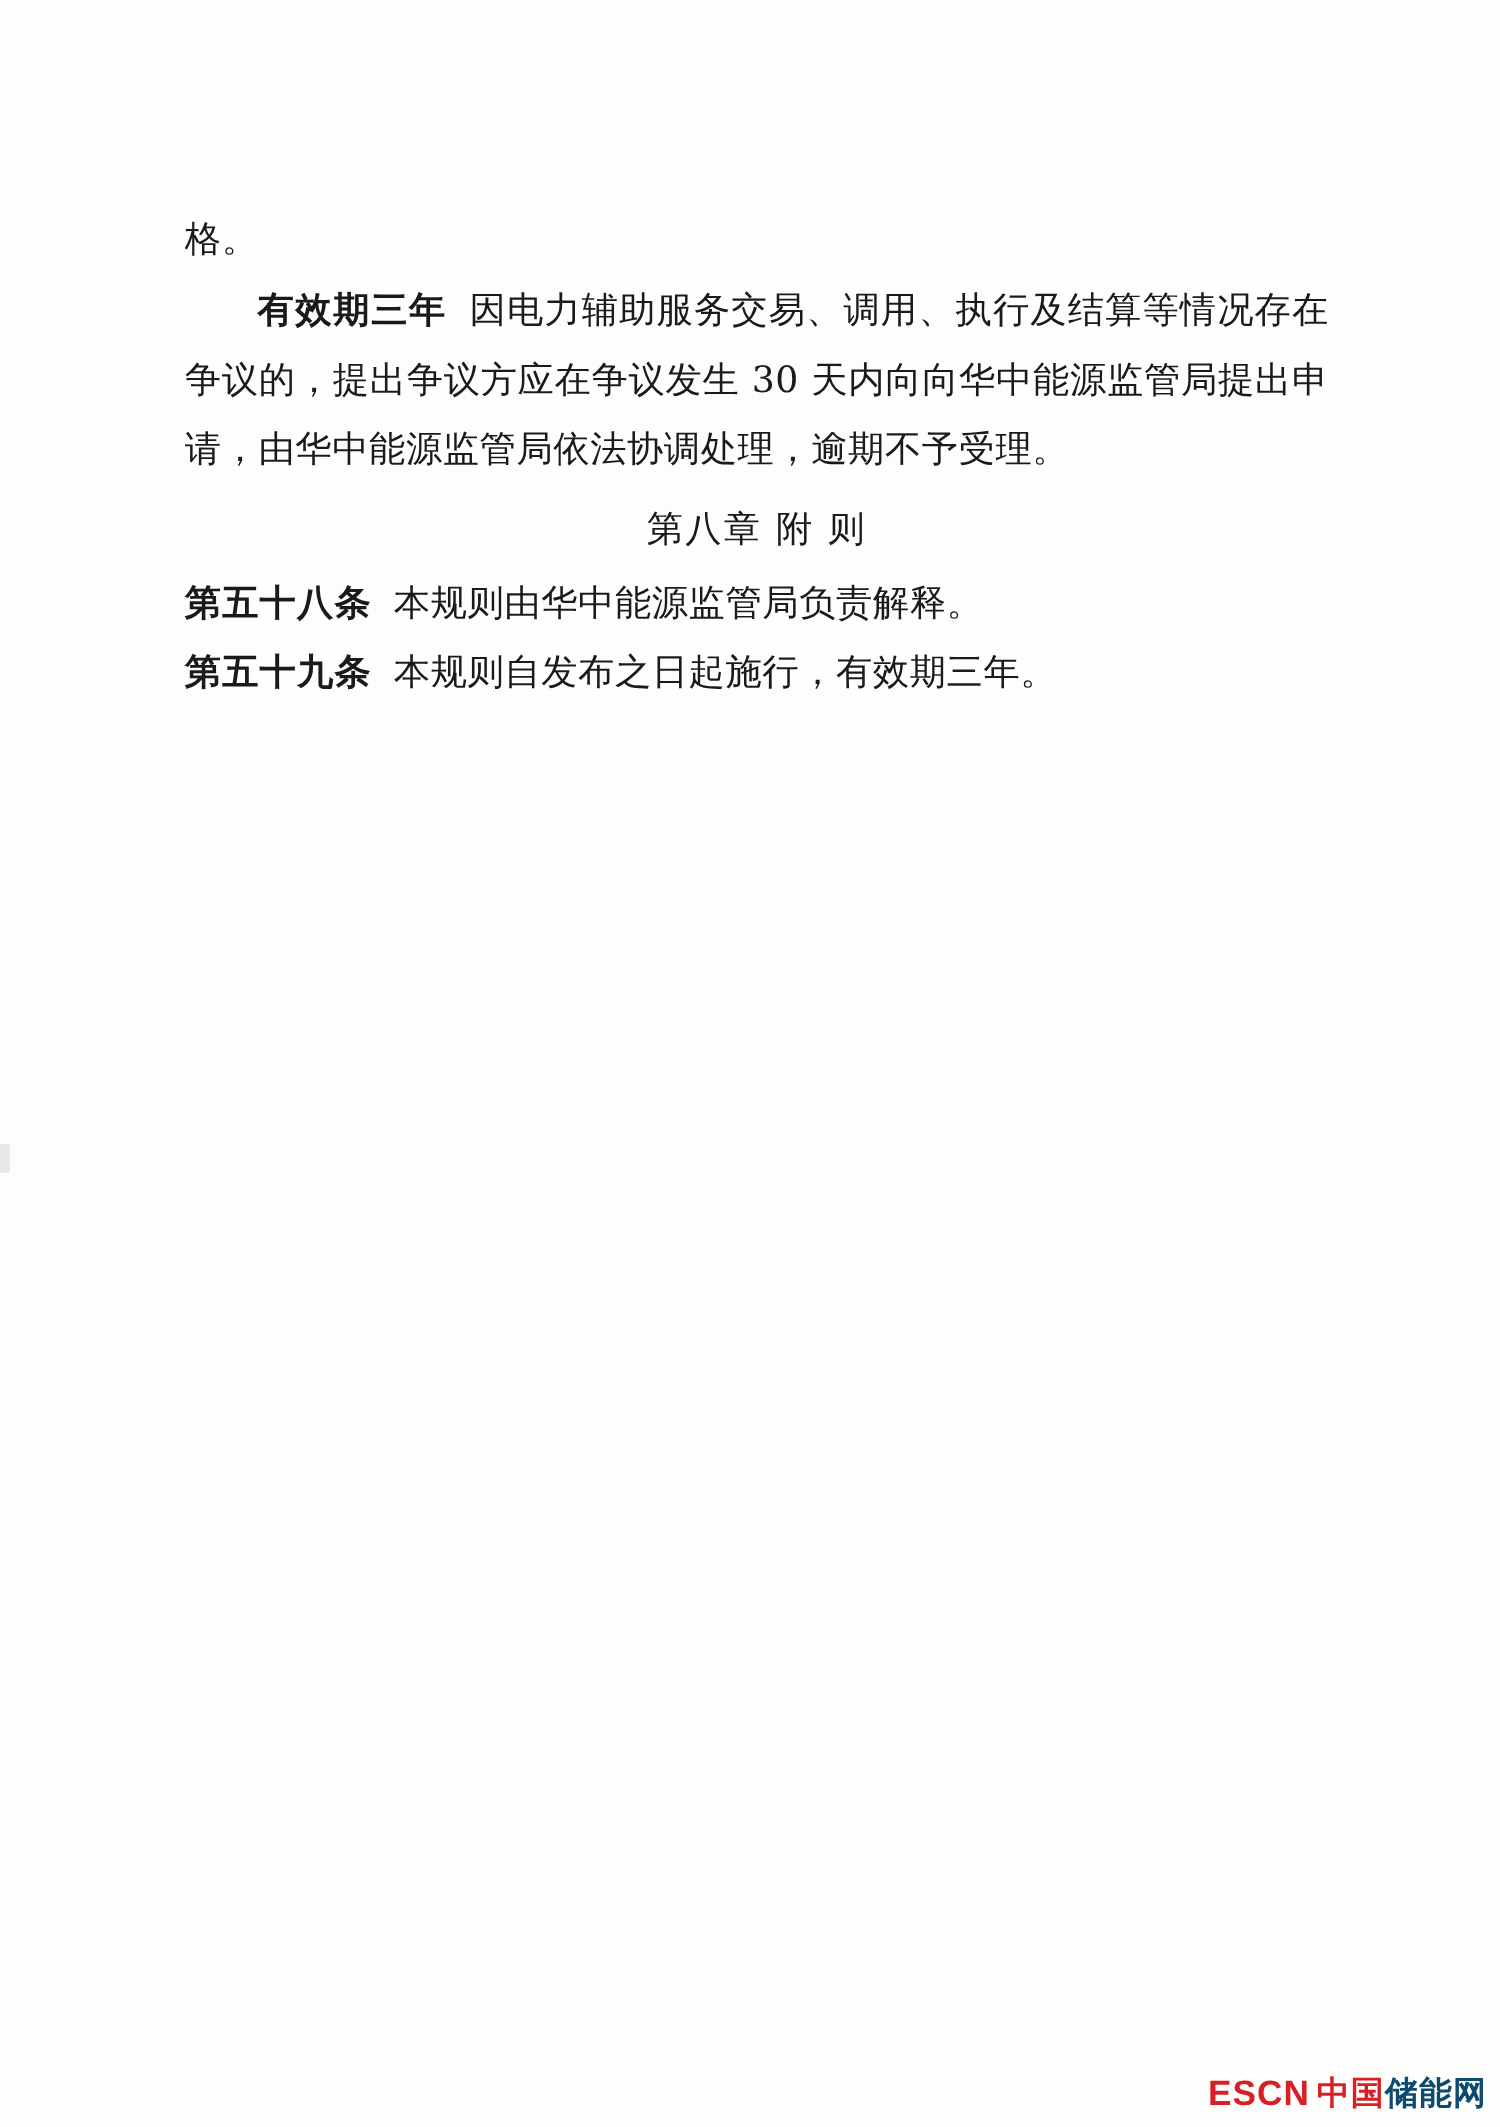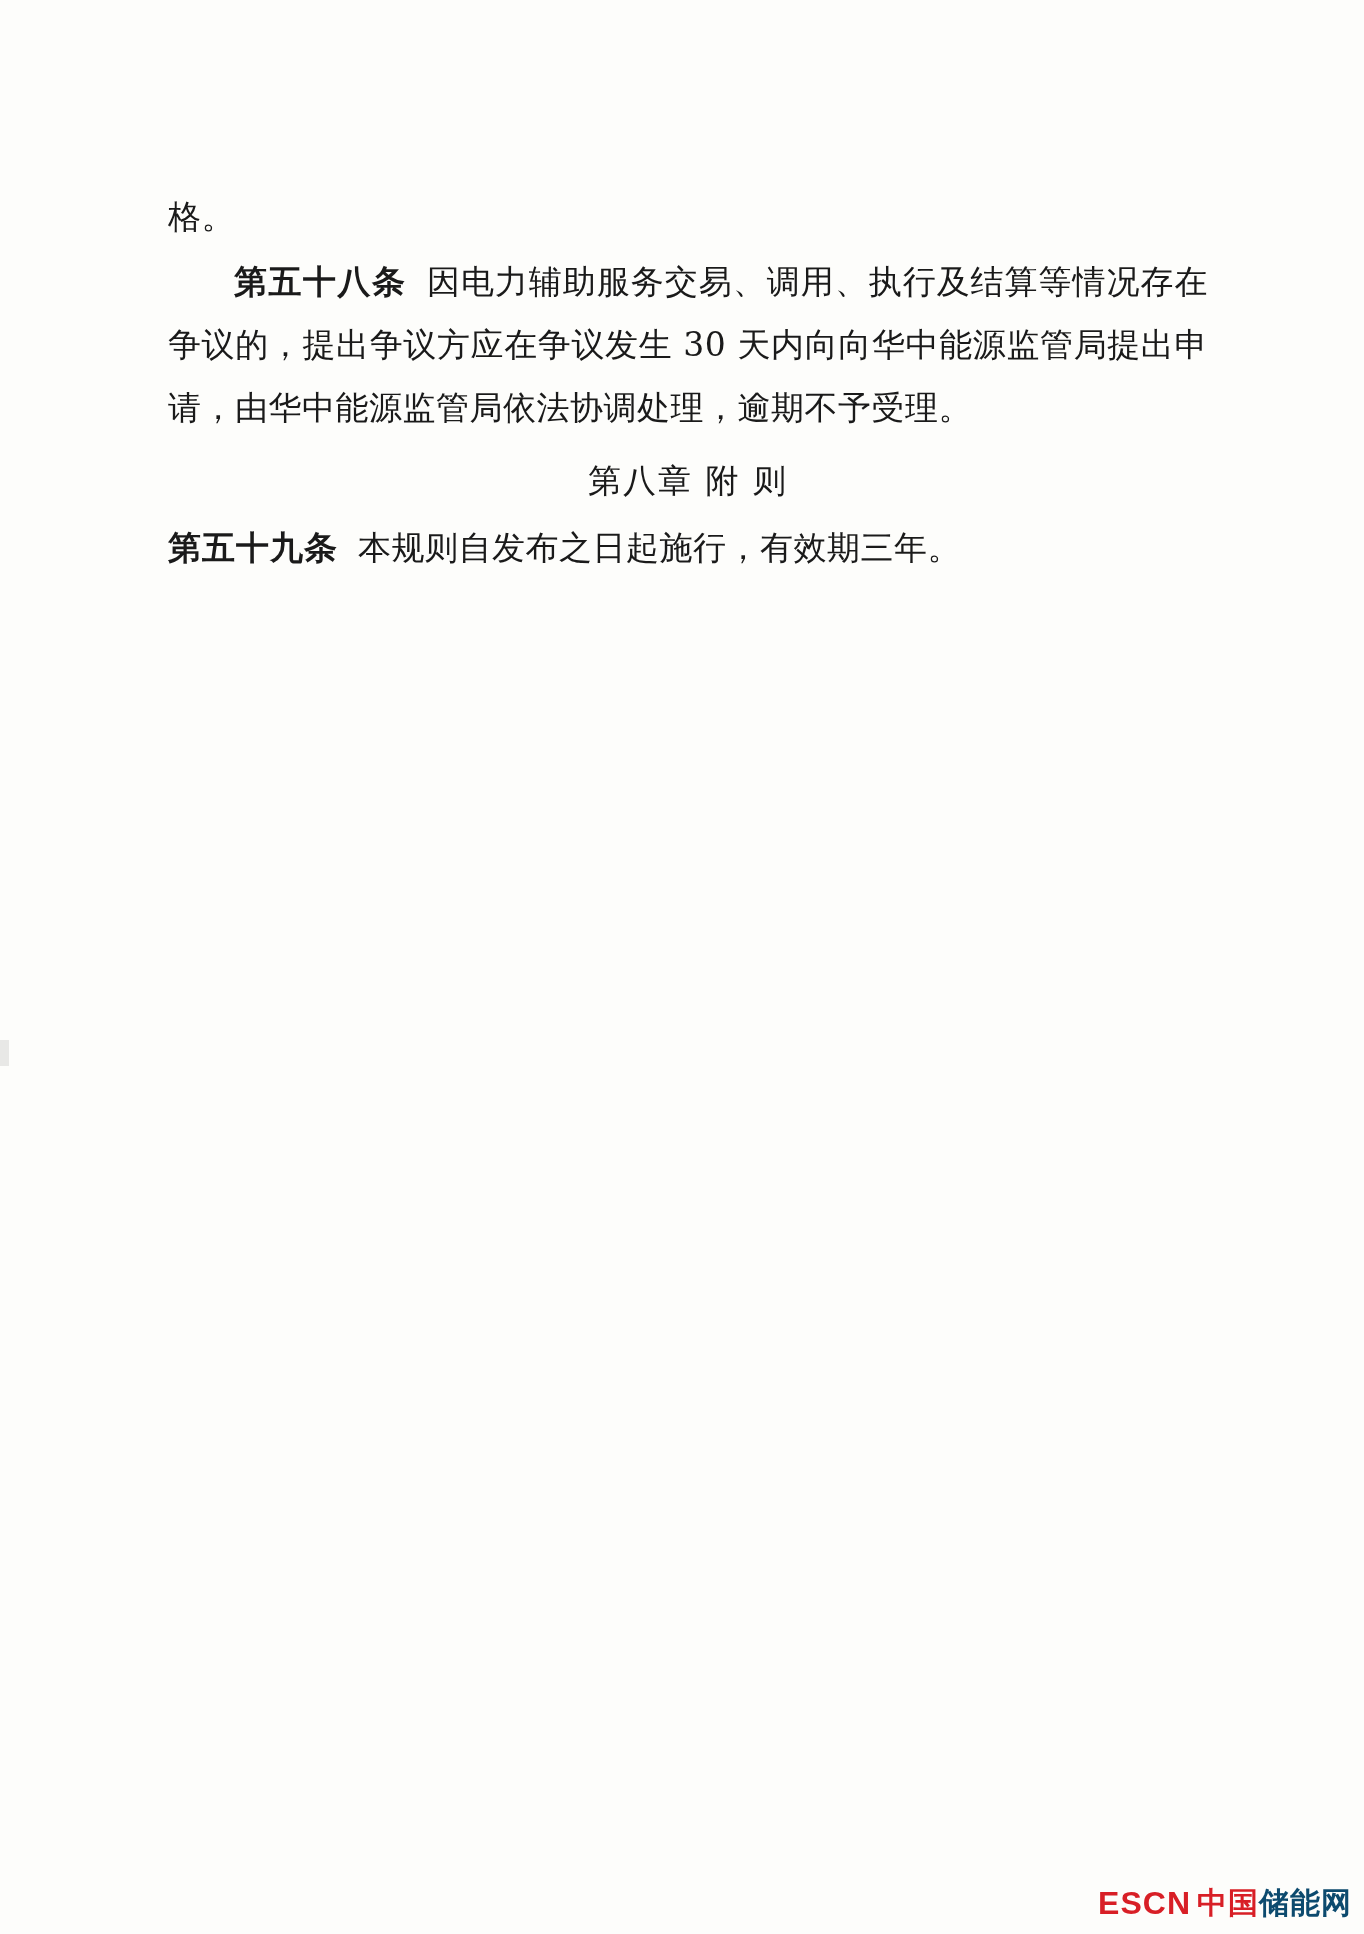--- a/index.html
+++ b/index.html
@@ -110,24 +110,25 @@
 <body>
 
 <div class="page">
 
   <div class="edge-mark"></div>
 
   <div class="content">
 
     <p class="para para-cont">格。</p>
 
-    <p class="para para-indent"><span class="art-label">第五十八条</span><span class="gap-after-label"></span><span>因电力辅助服务交易、调用、执行及结算等情况存在争议的，提出争议方应在争议发生 30 天内向向华中能源监管局提出申请，由华中能源监管局依法协调处理，逾期不予受理。</span></p>
+    <p class="para para-indent"><span class="art-label">有效期三年</span><span class="gap-after-label"></span><span>因电力辅助服务交易、调用、执行及结算等情况存在争议的，提出争议方应在争议发生 30 天内向向华中能源监管局提出申请，由华中能源监管局依法协调处理，逾期不予受理。</span></p>
 
     <p class="chapter-title">第八章 附 则</p>
 
+    <p class="short-line"><span class="art-label">第五十八条</span><span class="gap-after-label"></span><span>本规则由华中能源监管局负责解释。</span></p>
 
     <p class="short-line"><span class="art-label">第五十九条</span><span class="gap-after-label"></span><span>本规则自发布之日起施行，有效期三年。</span></p>
 
   </div>
 
 
   <div class="watermark">
     <span class="wm-escn">ESCN</span>
     <span class="wm-cn">中国</span>
     <span class="wm-black">储能网</span>

